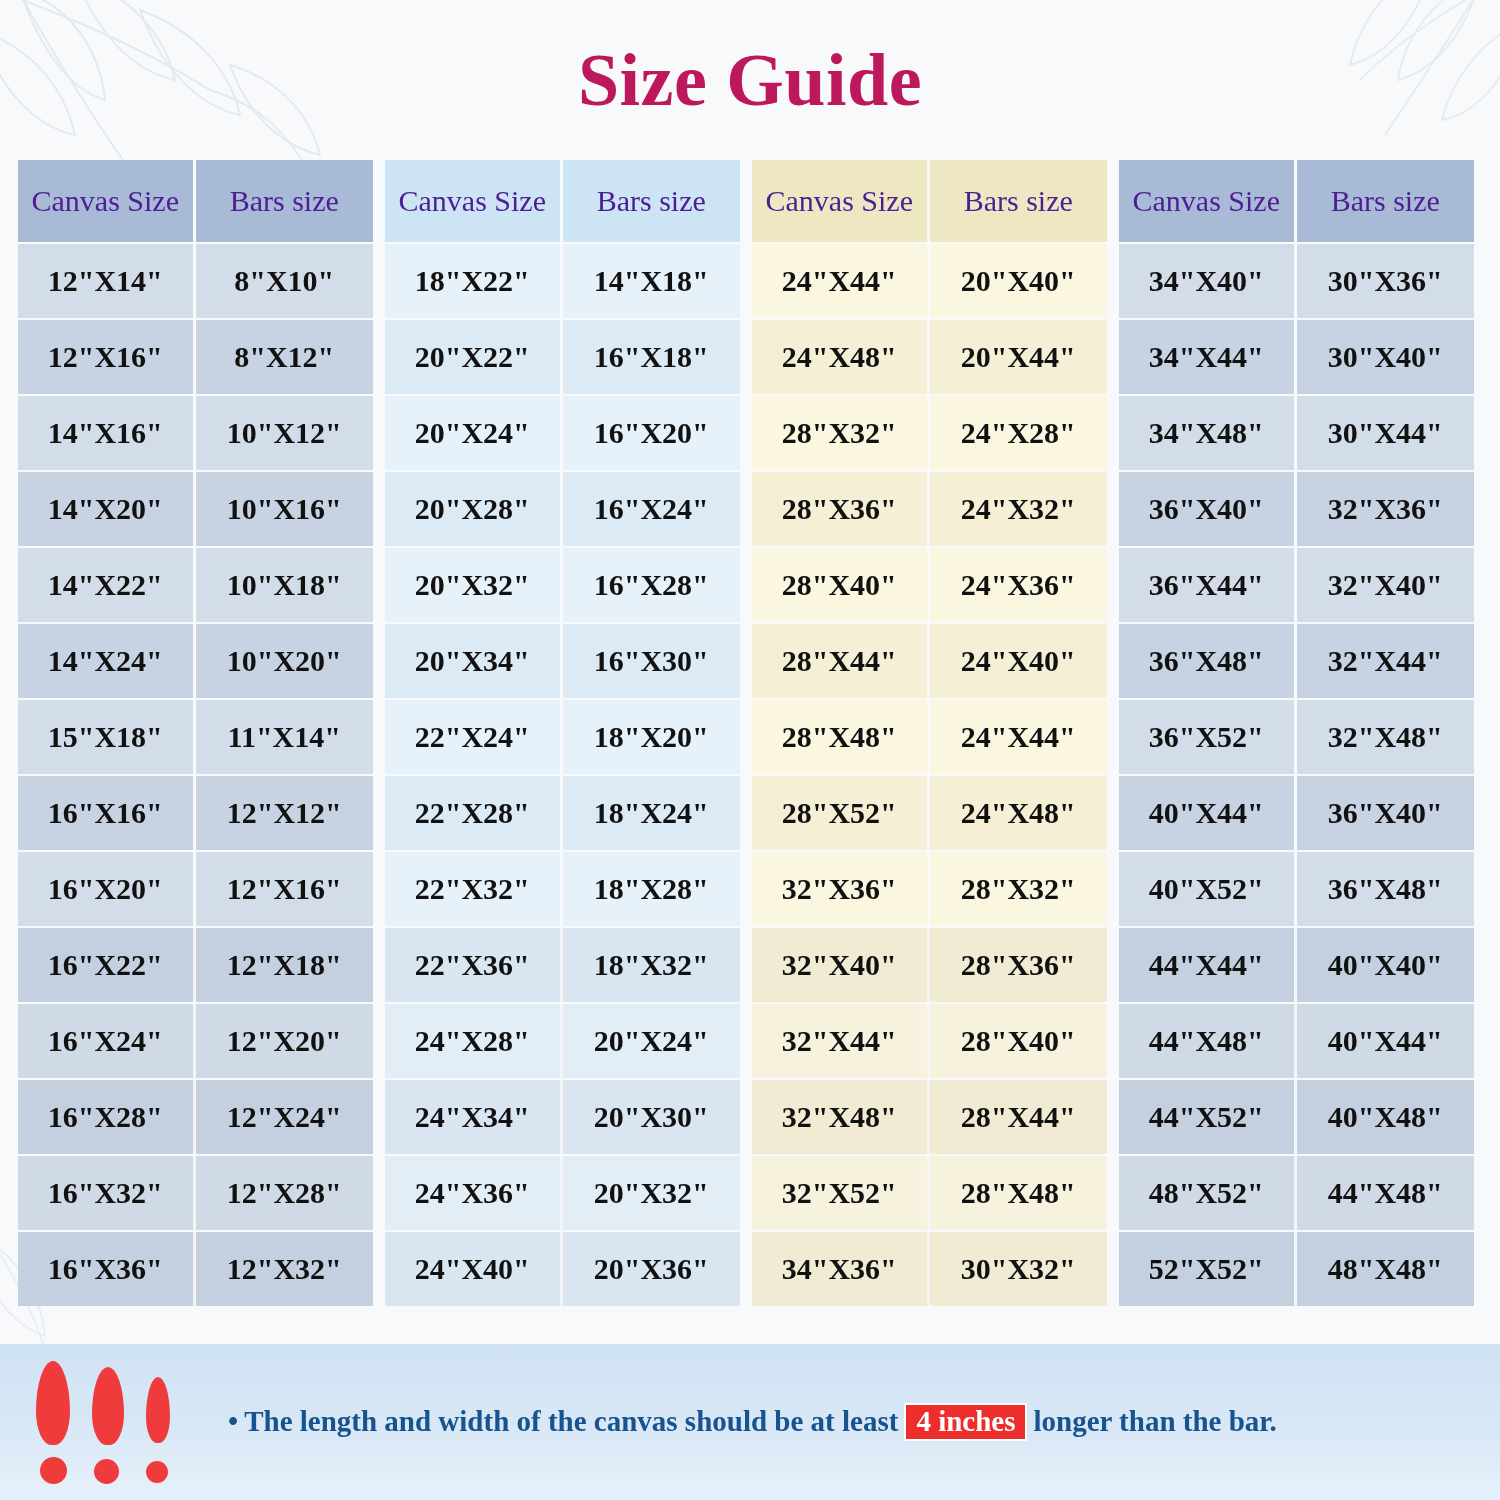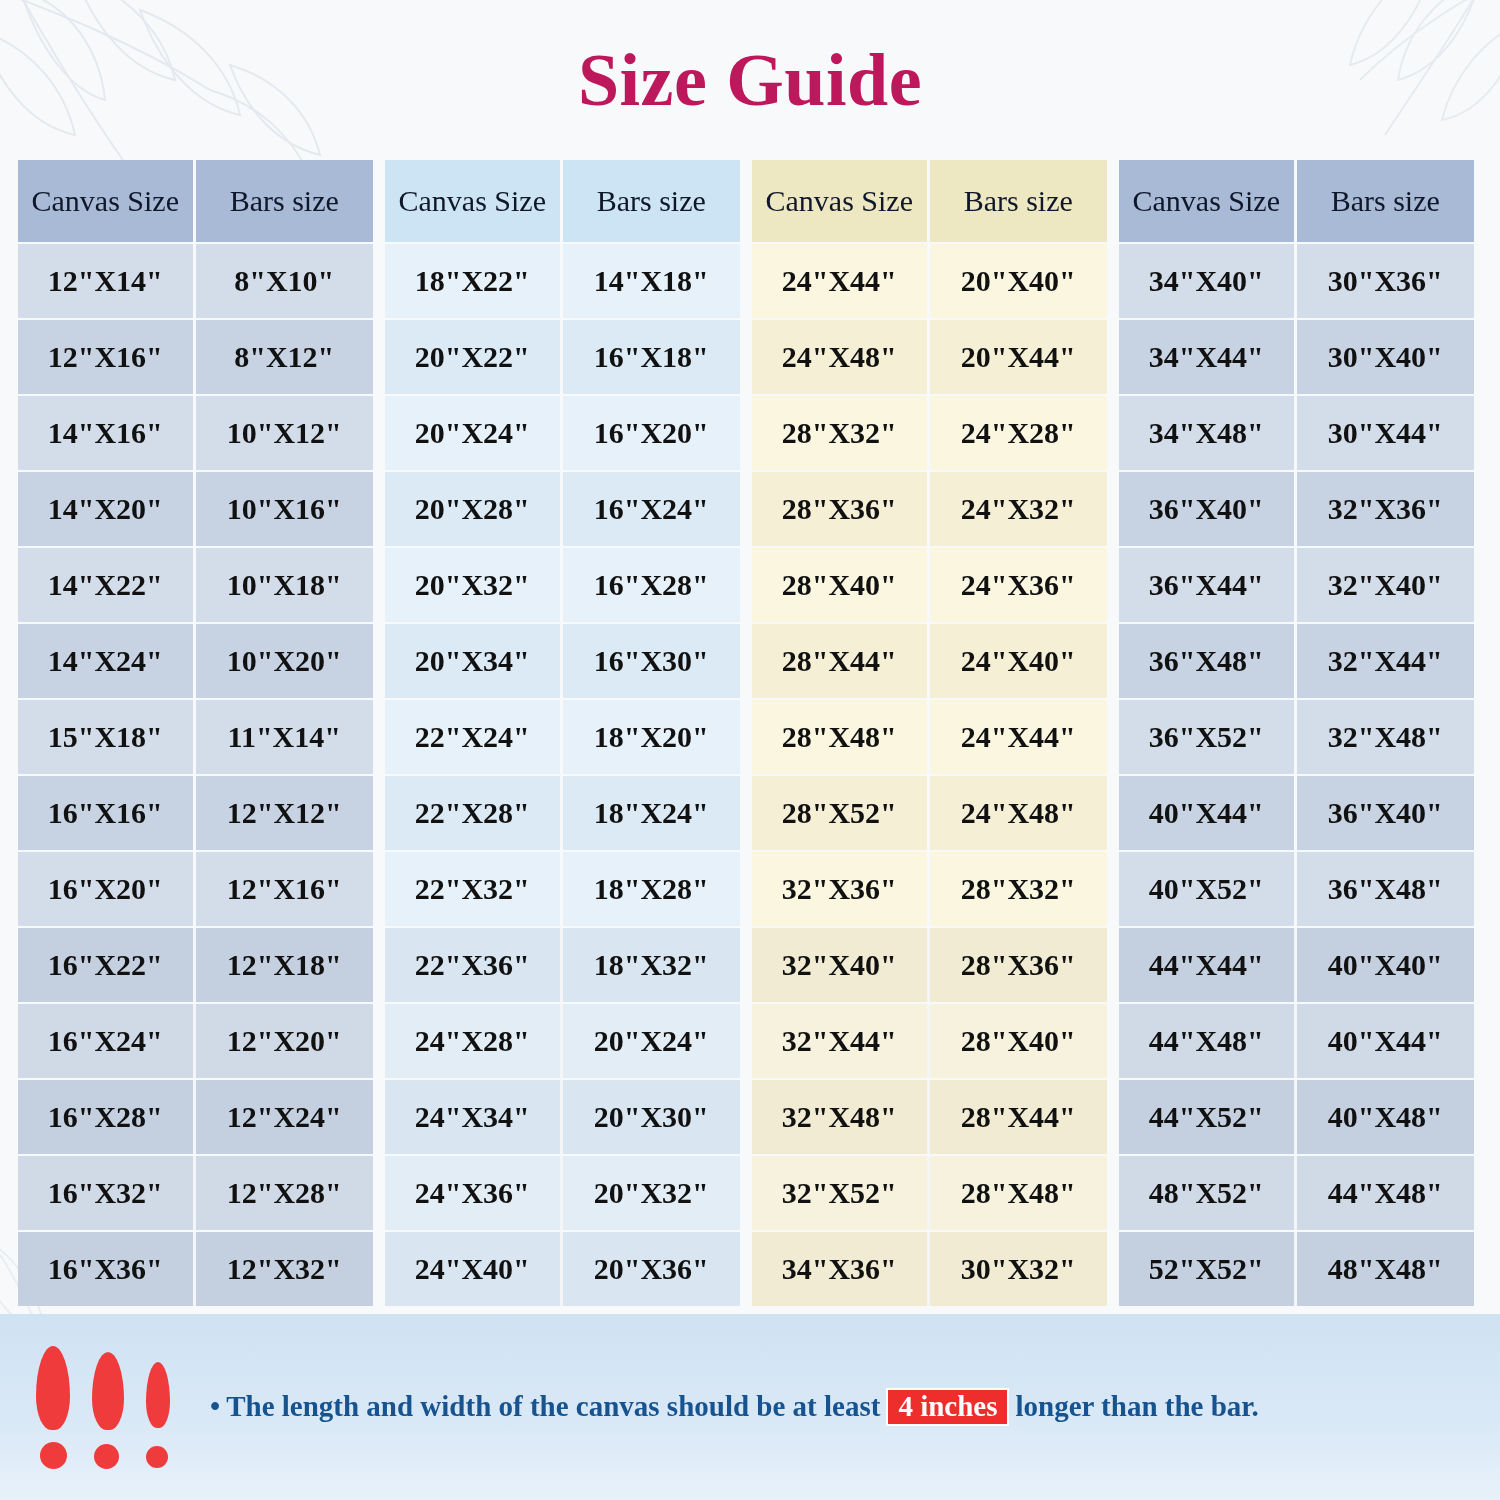--- a/index.html
+++ b/index.html
@@ -55,21 +55,21 @@
     width: 50%;
     text-align: center;
     height: 74px;
     font-weight: bold;
     font-family: "Liberation Serif", serif;
     padding: 0;
   }
   .size-table th {
     font-size: 30px;
     font-weight: normal;
-    color: #0f172a;
+    color: #4c1d95;
     height: 82px;
   }
   .size-table td {
     color: #111;
     font-size: 30px;
   }
   
   .size-table td.left, .size-table th.left { border-right: 3px solid #f7f9fb; }
 
   
@@ -89,24 +89,25 @@
 
   
   .size-table tbody tr:nth-child(n+10) td { filter: brightness(0.985); }
 
   
   .note-bar {
     position: absolute;
     left: 0;
     bottom: 0;
     width: 1500px;
-    height: 186px;
+    height: 156px;
     background: linear-gradient(180deg, #cfe2f3 0%, #d9e8f6 55%, #e7f1fa 100%);
     display: flex;
     align-items: center;
+    gap: 18px;
   }
   .note-icons {
     width: 210px;
     height: 186px;
     position: relative;
     flex: none;
   }
   .excl {
     position: absolute;
     background: #ef3b3b;

